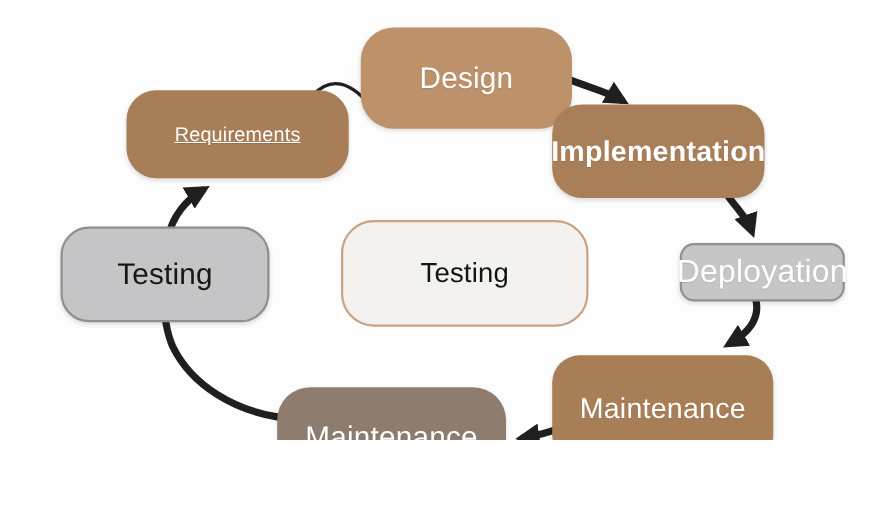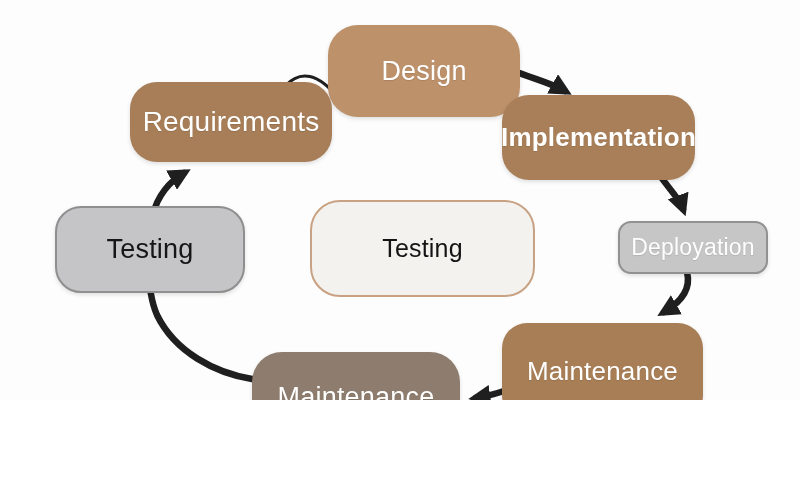--- a/index.html
+++ b/index.html
@@ -19,25 +19,25 @@
     position: absolute; z-index: 2;
     display: flex; align-items: center; justify-content: center;
     box-sizing: border-box;
     box-shadow: 0 2px 4px rgba(0,0,0,0.12);
     letter-spacing: 0.2px;
   }
   .node span { text-shadow: 0 1px 1px rgba(0,0,0,0.10); }
   .node.light span { text-shadow: none; }
 
   .n-design          { left: 328px; top:  25px; width: 192px; height: 92px; border-radius: 30px; font-size: 27px; }
-  .n-requirements    { left: 130px; top:  82px; width: 202px; height: 80px; border-radius: 27px; font-size: 28px; }
+  .n-requirements    { left: 115px; top:  82px; width: 202px; height: 80px; border-radius: 27px; font-size: 18px; text-decoration: underline; }
   .n-implementation  { left: 502px; top:  95px; width: 193px; height: 85px; border-radius: 27px; font-size: 26px; }
   .n-testing-left    { left:  55px; top: 206px; width: 190px; height: 87px; border-radius: 26px; font-size: 27px; border: 2px solid #8f8f8f; }
   .n-testing-center  { left: 310px; top: 200px; width: 225px; height: 97px; border-radius: 30px; font-size: 25px; border: 2px solid #c9a183; box-shadow: none; }
-  .n-deployation     { left: 618px; top: 221px; width: 150px; height: 53px; border-radius: 13px; font-size: 23px; border: 2px solid #919191; }
+  .n-deployation     { left: 618px; top: 221px; width: 150px; height: 53px; border-radius: 13px; font-size: 29px; border: 2px solid #919191; }
   .n-maintenance     { left: 502px; top: 323px; width: 201px; height: 97px; border-radius: 25px; font-size: 26px; text-align: center; }
   .n-deployment      { left: 252px; top: 352px; width: 208px; height: 90px; border-radius: 30px; font-size: 27px; }
 </style>
 </head>
 <body>
 
 <div class="stage">
 
   <svg id="arrows" width="800" height="480" viewBox="0 0 800 480">
     <defs>

